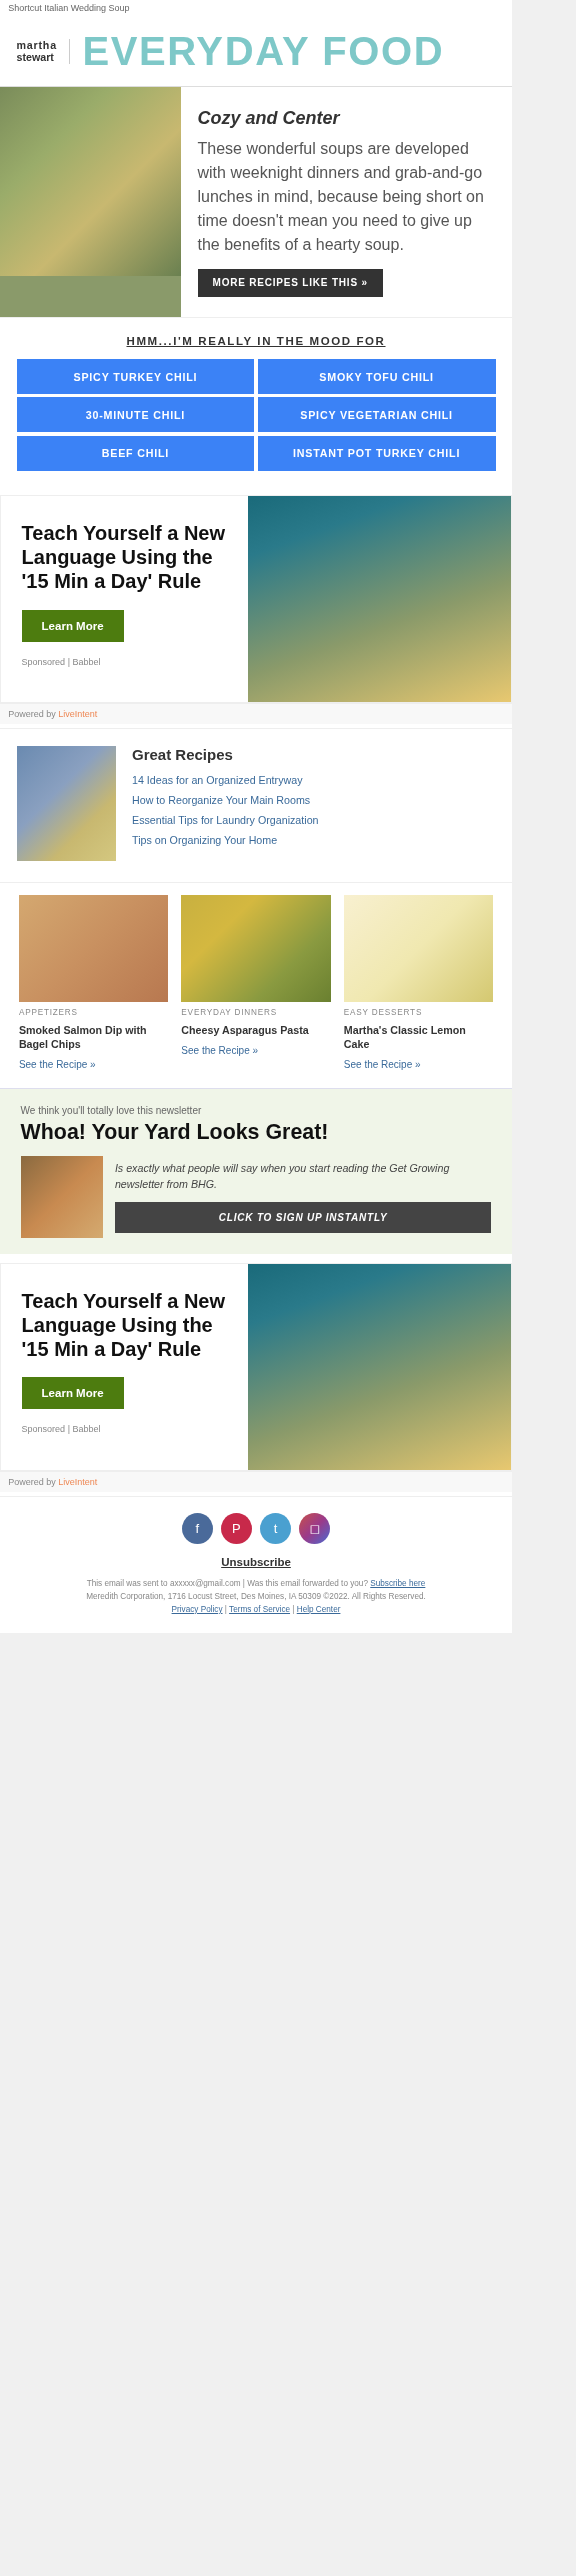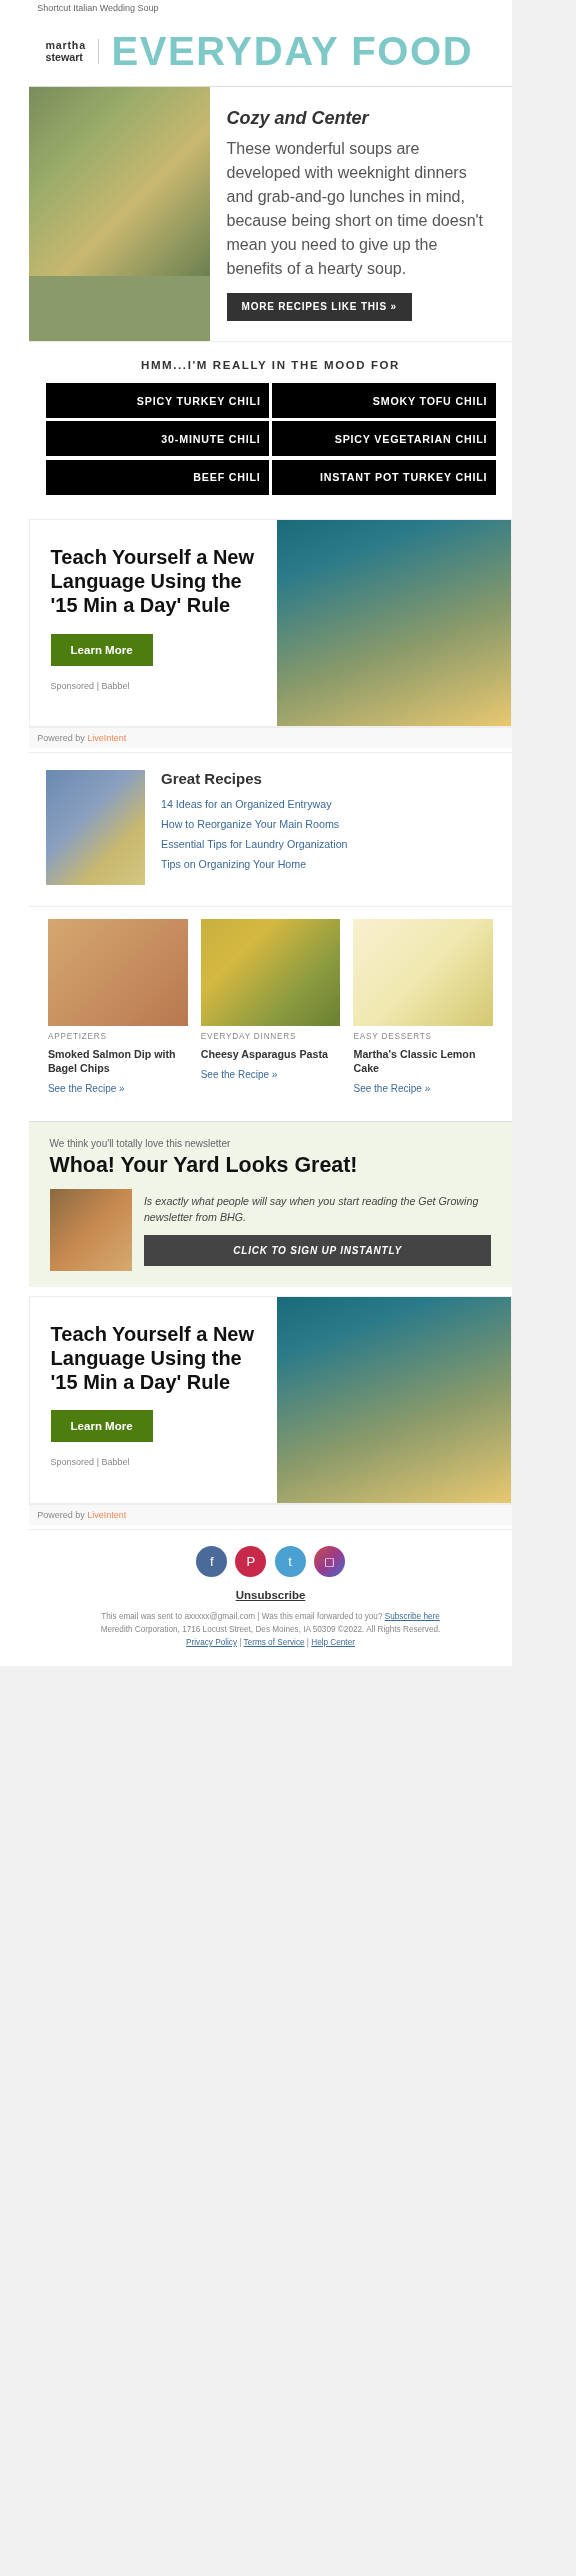--- a/index.html
+++ b/index.html
@@ -1,18 +1,18 @@
 <!DOCTYPE html>
 <html style="font-size:13px"><head>
   <meta charset="utf-8">
   <style>
     * { box-sizing: border-box; margin: 0; padding: 0; }
     body { font-family: Arial, sans-serif; background: #f0f0f0; width: 576px; }
     
-    .email-wrapper { width: 512px; background: #fff; padding-left: 29px; }
+    .email-wrapper { width: 512px; background: #fff; }
     
     
     .top-bar { background: #fff; padding: 3.3px 8.2px; font-size: 9px; color: #666; }
     
     
     .header { display: flex; align-items: center; padding: 12.3px 16.5px; border-bottom: 0.8px solid #ddd; background: #fff; }
     .header-logo { display: flex; flex-direction: column; border-right: 1.6px solid #ccc; padding-right: 12.3px; margin-right: 12.3px; }
     .logo-martha { font-size: 10.7px; font-weight: bold; text-transform: lowercase; letter-spacing: 0.8px; color: #333; line-height: 1.2; }
     .logo-stewart { font-size: 10.7px; font-weight: bold; text-transform: lowercase; color: #333; line-height: 1.2; }
     .header-title { font-size: 40px; font-weight: 900; color: #7ec8c8; letter-spacing: 1.6px; text-transform: uppercase; }
@@ -21,23 +21,23 @@
     .hero { display: flex; background: #fff; }
     .hero-image { width: 181px; min-height: 165px; background: #8a9a6a; flex-shrink: 0; position: relative; overflow: hidden; }
     .hero-img-placeholder { width: 181px; height: 189px; background: linear-gradient(135deg, #7a8c5a 0%, #9aac6a 30%, #c8b870 60%, #6a8050 100%); }
     .hero-content { padding: 20.6px 16.5px; flex: 1; }
     .hero-title { font-size: 18px; font-weight: bold; color: #333; margin-bottom: 8.2px; font-style: italic; }
     .hero-text { font-size: 16px; color: #555; line-height: 1.5; margin-bottom: 12.3px; }
     .hero-btn { display: inline-block; background: #333; color: #fff; padding: 8.2px 15px; font-size: 10px; font-weight: bold; text-transform: uppercase; letter-spacing: 0.8px; cursor: pointer; }
     
     
     .mood-section { background: #fff; padding: 16.5px; text-align: center; border-top: 0.8px solid #eee; }
-    .mood-title { font-size: 11.5px; font-weight: bold; letter-spacing: 1.6px; color: #333; margin-bottom: 12.3px; text-transform: uppercase; }
+    .mood-title { font-size: 11.5px; font-weight: bold; letter-spacing: 1.6px; color: #333; margin-bottom: 12.3px; text-transform: uppercase; text-decoration: underline; }
     .mood-grid { display: grid; grid-template-columns: 1fr 1fr; gap: 3.3px; }
-    .mood-btn { background: #000000; color: #fff; padding: 11.5px 8.2px; font-size: 10.7px; font-weight: bold; text-align: right; text-transform: uppercase; letter-spacing: 0.8px; cursor: pointer; }
+    .mood-btn { background: #3b82f6; color: #fff; padding: 11.5px 8.2px; font-size: 10.7px; font-weight: bold; text-align: center; text-transform: uppercase; letter-spacing: 0.8px; cursor: pointer; }
     
     
     .ad-section { display: flex; background: #fff; margin-top: 8.2px; border: 0.8px solid #eee; }
     .ad-content { padding: 25px 20.6px; width: 247px; flex-shrink: 0; background: #fff; }
     .ad-title { font-size: 20px; font-weight: 900; color: #111; line-height: 1.2; margin-bottom: 16.5px; }
     .ad-btn { display: inline-block; background: #4d7c0f; color: #fff; padding: 10px 20px; font-size: 11.5px; font-weight: bold; cursor: pointer; margin-bottom: 8.2px; }
     .ad-sponsored { font-size: 9px; color: #888; margin-top: 6.6px; }
     .ad-image { flex: 1; background: linear-gradient(135deg, #2a8a9a 0%, #3a9aaa 50%, #d4a870 80%, #c89060 100%); min-height: 206px; position: relative; overflow: hidden; }
     .ad-image-person { width: 100%; height: 100%; background: linear-gradient(160deg, #1a6a7a 0%, #2a7a8a 20%, #8a9a6a 60%, #e8c870 100%); }
     
@@ -60,21 +60,21 @@
     .recipe-card { flex: 1; padding: 0 6.6px; }
     .recipe-card-img { width: 100%; height: 107px; margin-bottom: 6.6px; }
     .recipe-img-1 { background: linear-gradient(135deg, #d4a870 0%, #c89060 50%, #b87850 100%); }
     .recipe-img-2 { background: linear-gradient(135deg, #c8b040 0%, #d4b840 30%, #8a9a40 70%, #6a8030 100%); }
     .recipe-img-3 { background: linear-gradient(135deg, #f8f0d0 0%, #f0e8b0 50%, #d4c870 100%); }
     .recipe-category { font-size: 8.2px; color: #888; text-transform: uppercase; letter-spacing: 0.8px; margin-bottom: 7px; }
     .recipe-title { font-size: 10.7px; font-weight: bold; color: #333; line-height: 1.3; margin-bottom: 4.1px; }
     .recipe-link { font-size: 10px; color: #3a6a9a; text-decoration: none; }
     
     
-    .newsletter-promo { background: #f0f5e8; padding: 16.5px 20.6px; margin-top: 13px; border-top: 0.8px solid #dde; }
+    .newsletter-promo { background: #f0f5e8; padding: 16.5px 20.6px; margin-top: 4px; border-top: 0.8px solid #dde; }
     .promo-pretitle { font-size: 10px; color: #666; margin-bottom: 4.1px; }
     .promo-title { font-size: 21.4px; font-weight: 900; color: #111; margin-bottom: 10px; line-height: 1.2; }
     .promo-inner { display: flex; align-items: center; gap: 12.3px; font-style: italic; }
     .promo-img { width: 82px; height: 82px; flex-shrink: 0; background: linear-gradient(135deg, #8a6a40 0%, #c88a50 50%, #d4aa70 100%); }
     .promo-text { font-size: 10.7px; color: #444; line-height: 1.5; flex: 1; }
     .promo-btn { display: block; background: #444; color: #fff; padding: 10px 16.5px; font-size: 10px; font-weight: bold; text-transform: uppercase; letter-spacing: 0.8px; text-align: center; cursor: pointer; margin-top: 10px; width: 100%; }
     
     
     .ad-section-2 { display: flex; background: #fff; margin-top: 8.2px; border-top: 0.8px solid #eee; }
     

